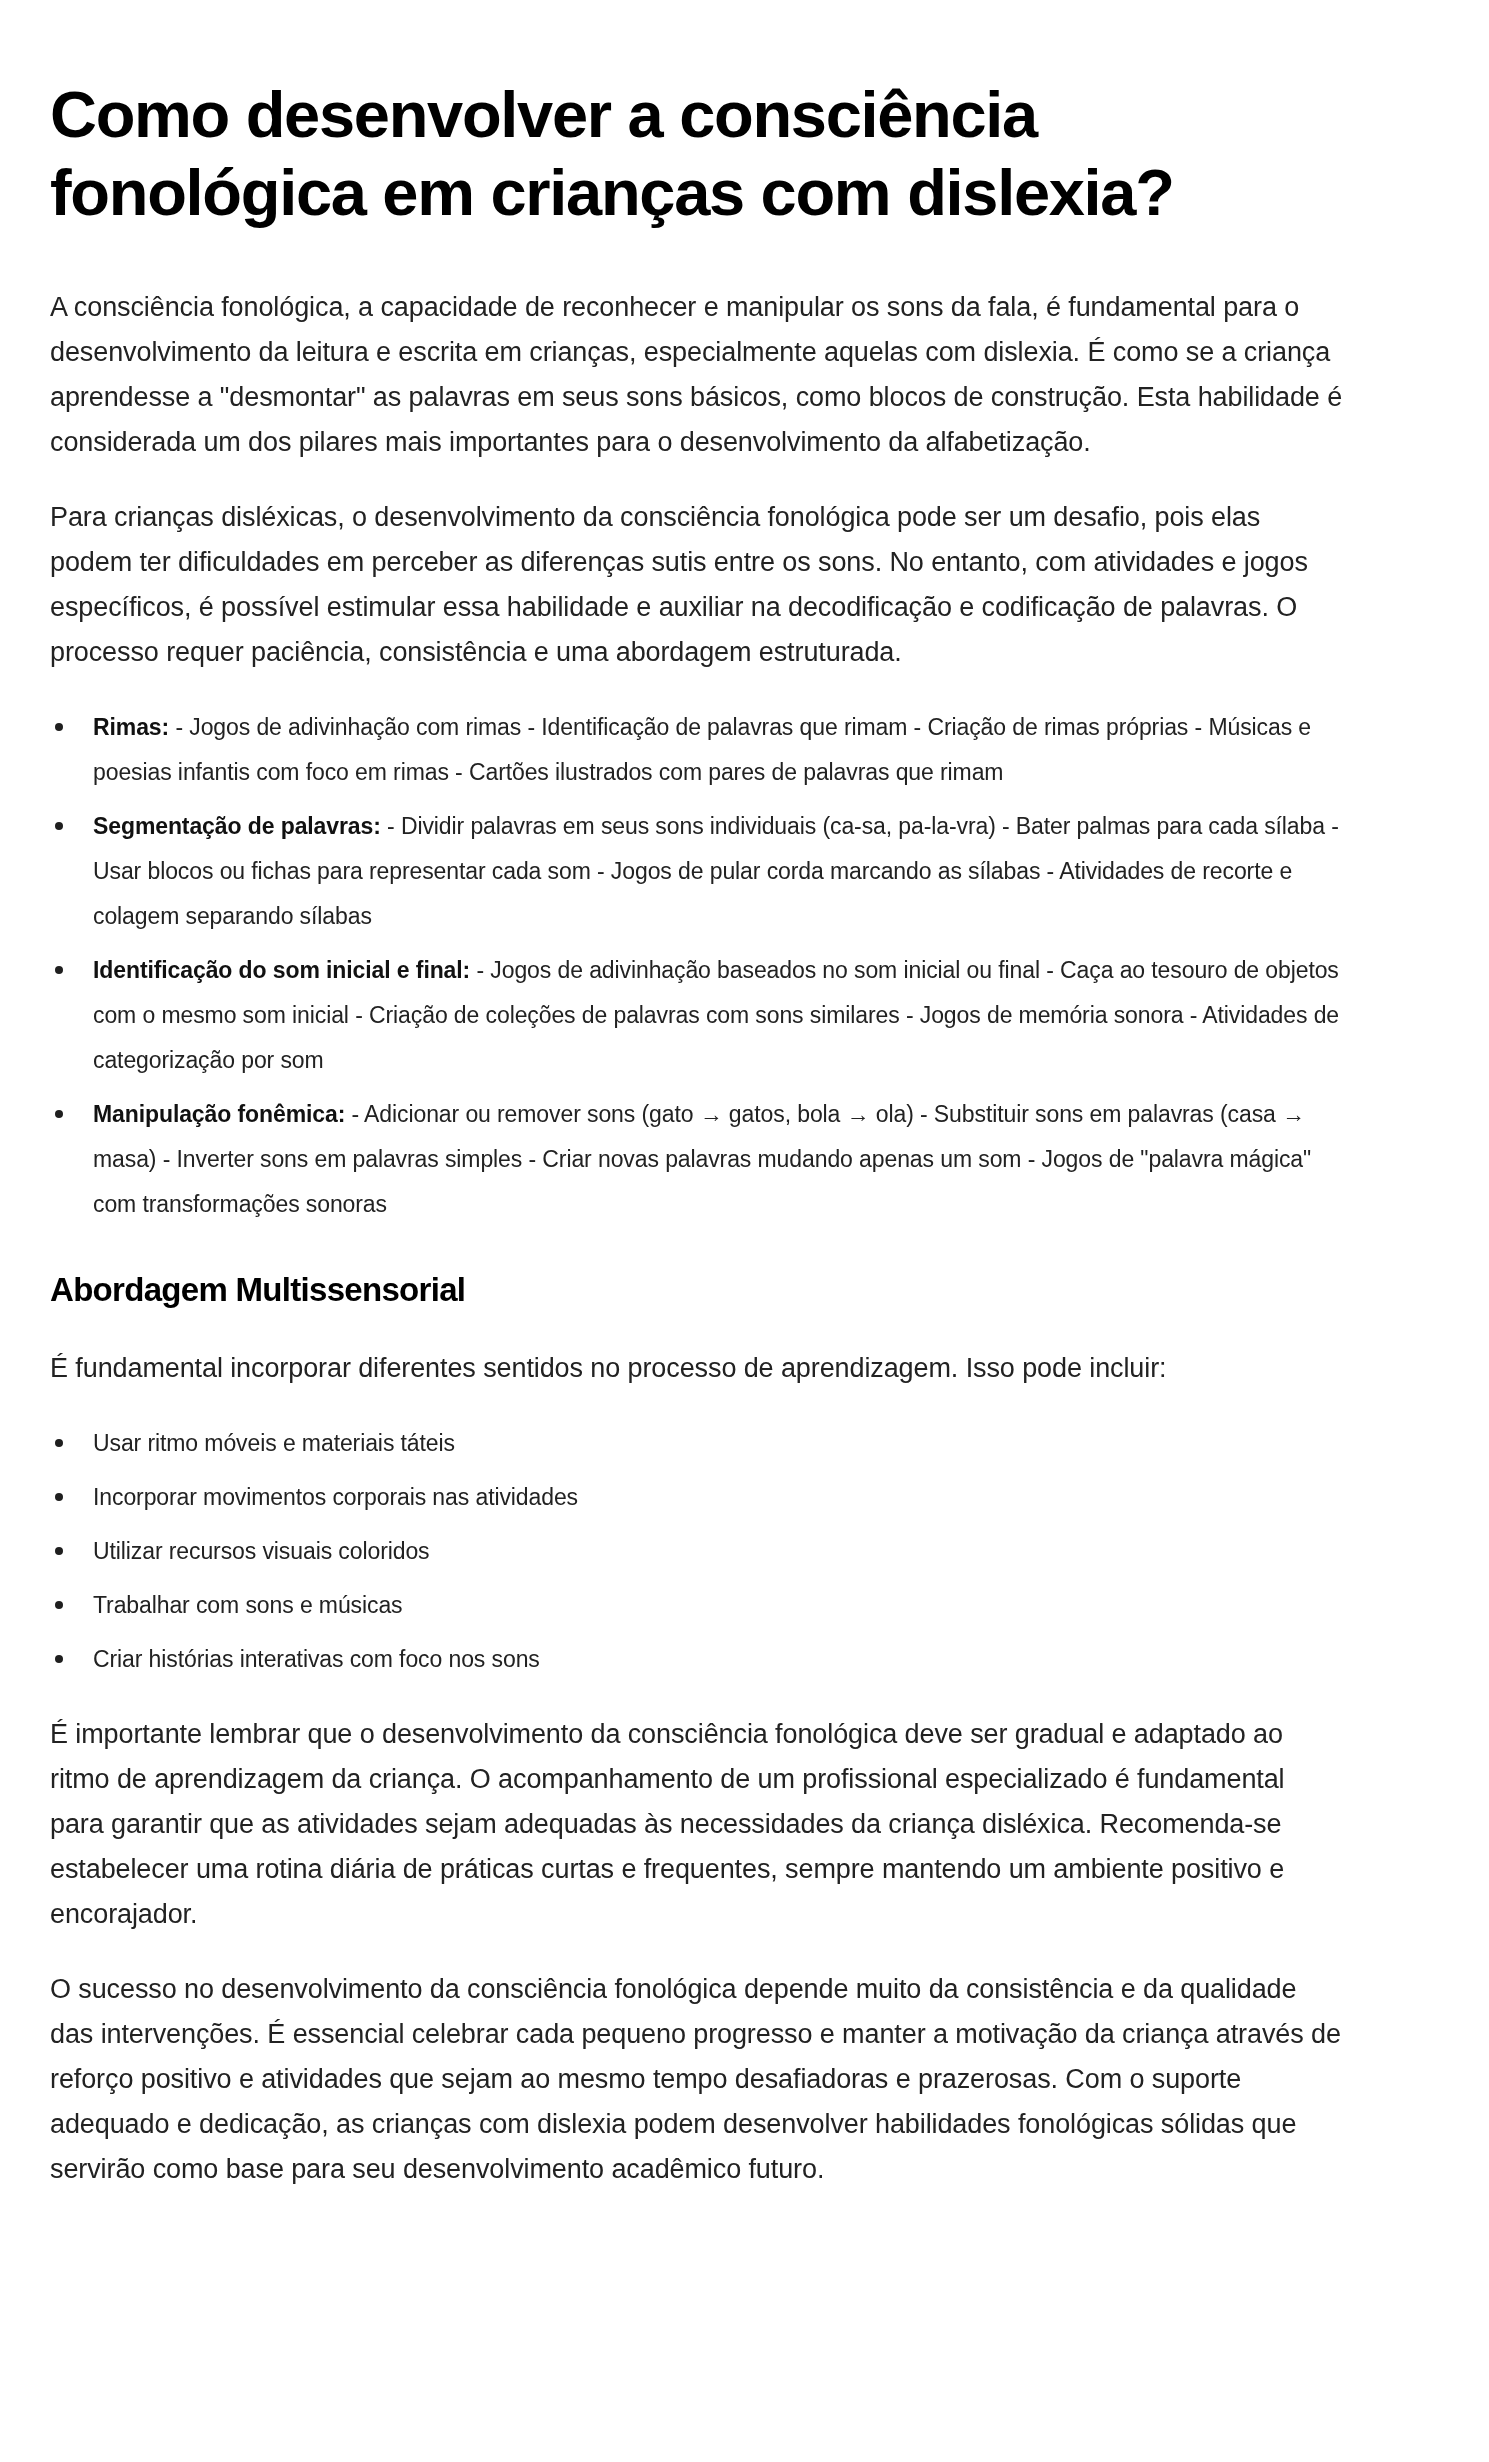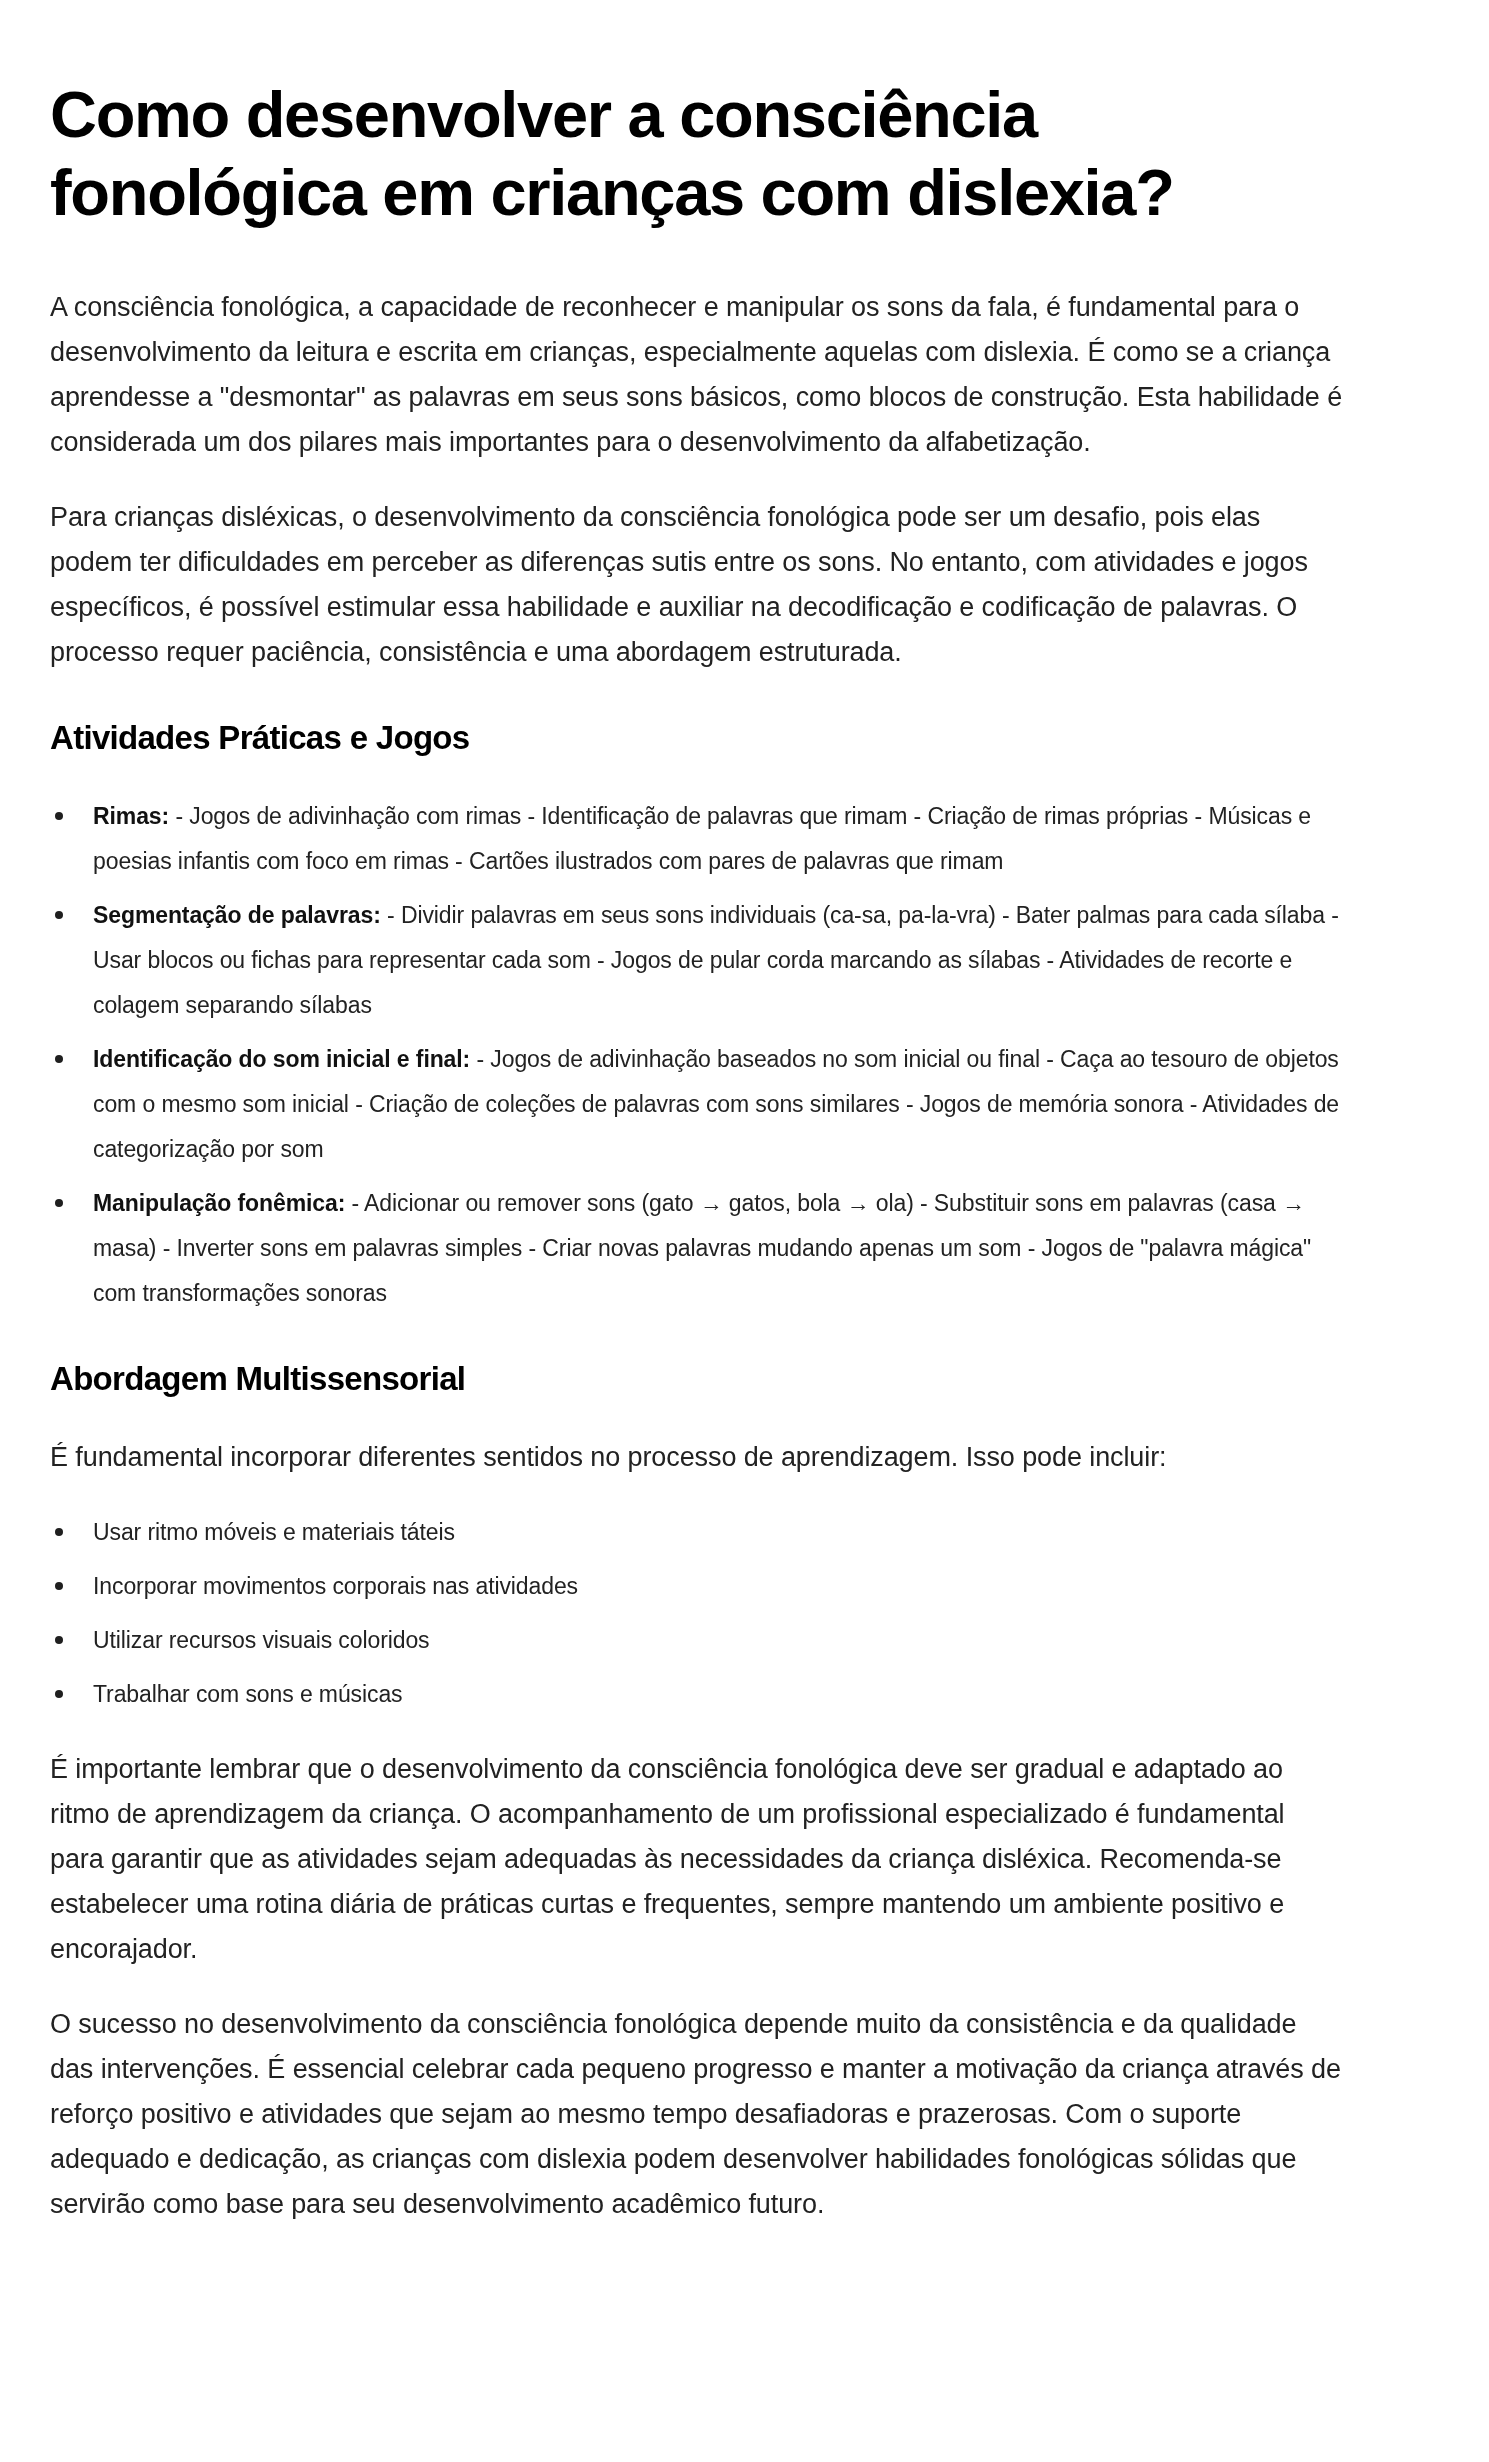--- a/index.html
+++ b/index.html
@@ -73,21 +73,20 @@
 </head>
 <body>
 
 <main class="article">
   <h1 class="page-title">Como desenvolver a consciência fonológica em crianças com dislexia?</h1>
 
   <p class="body">A consciência fonológica, a capacidade de reconhecer e manipular os sons da fala, é fundamental para o desenvolvimento da leitura e escrita em crianças, especialmente aquelas com dislexia. É como se a criança aprendesse a "desmontar" as palavras em seus sons básicos, como blocos de construção. Esta habilidade é considerada um dos pilares mais importantes para o desenvolvimento da alfabetização.</p>
   <p class="body">Para crianças disléxicas, o desenvolvimento da consciência fonológica pode ser um desafio, pois elas podem ter dificuldades em perceber as diferenças sutis entre os sons. No entanto, com atividades e jogos específicos, é possível estimular essa habilidade e auxiliar na decodificação e codificação de palavras. O processo requer paciência, consistência e uma abordagem estruturada.</p>
 
   <section>
-    <h2 class="section-heading">Atividades Práticas e Jogos</h2>
     <ul class="bullets">
       <li>
         <span class="bullet"></span>
         <strong>Rimas:</strong><span> - Jogos de adivinhação com rimas - Identificação de palavras que rimam - Criação de rimas próprias - Músicas e poesias infantis com foco em rimas - Cartões ilustrados com pares de palavras que rimam</span>
       </li>
       <li>
         <span class="bullet"></span>
         <strong>Segmentação de palavras:</strong><span> - Dividir palavras em seus sons individuais (ca-sa, pa-la-vra) - Bater palmas para cada sílaba - Usar blocos ou fichas para representar cada som - Jogos de pular corda marcando as sílabas - Atividades de recorte e colagem separando sílabas</span>
       </li>
       <li>
@@ -114,19 +113,23 @@
         <span>Incorporar movimentos corporais nas atividades</span>
       </li>
       <li>
         <span class="bullet"></span>
         <span>Utilizar recursos visuais coloridos</span>
       </li>
       <li>
         <span class="bullet"></span>
         <span>Trabalhar com sons e músicas</span>
       </li>
+      <li>
+        <span class="bullet"></span>
+        <span>Criar histórias interativas com foco nos sons</span>
+      </li>
     </ul>
   </section>
 
   <p class="body">É importante lembrar que o desenvolvimento da consciência fonológica deve ser gradual e adaptado ao ritmo de aprendizagem da criança. O acompanhamento de um profissional especializado é fundamental para garantir que as atividades sejam adequadas às necessidades da criança disléxica. Recomenda-se estabelecer uma rotina diária de práticas curtas e frequentes, sempre mantendo um ambiente positivo e encorajador.</p>
   <p class="body">O sucesso no desenvolvimento da consciência fonológica depende muito da consistência e da qualidade das intervenções. É essencial celebrar cada pequeno progresso e manter a motivação da criança através de reforço positivo e atividades que sejam ao mesmo tempo desafiadoras e prazerosas. Com o suporte adequado e dedicação, as crianças com dislexia podem desenvolver habilidades fonológicas sólidas que servirão como base para seu desenvolvimento acadêmico futuro.</p>
 </main>
 
 
 </body></html>

